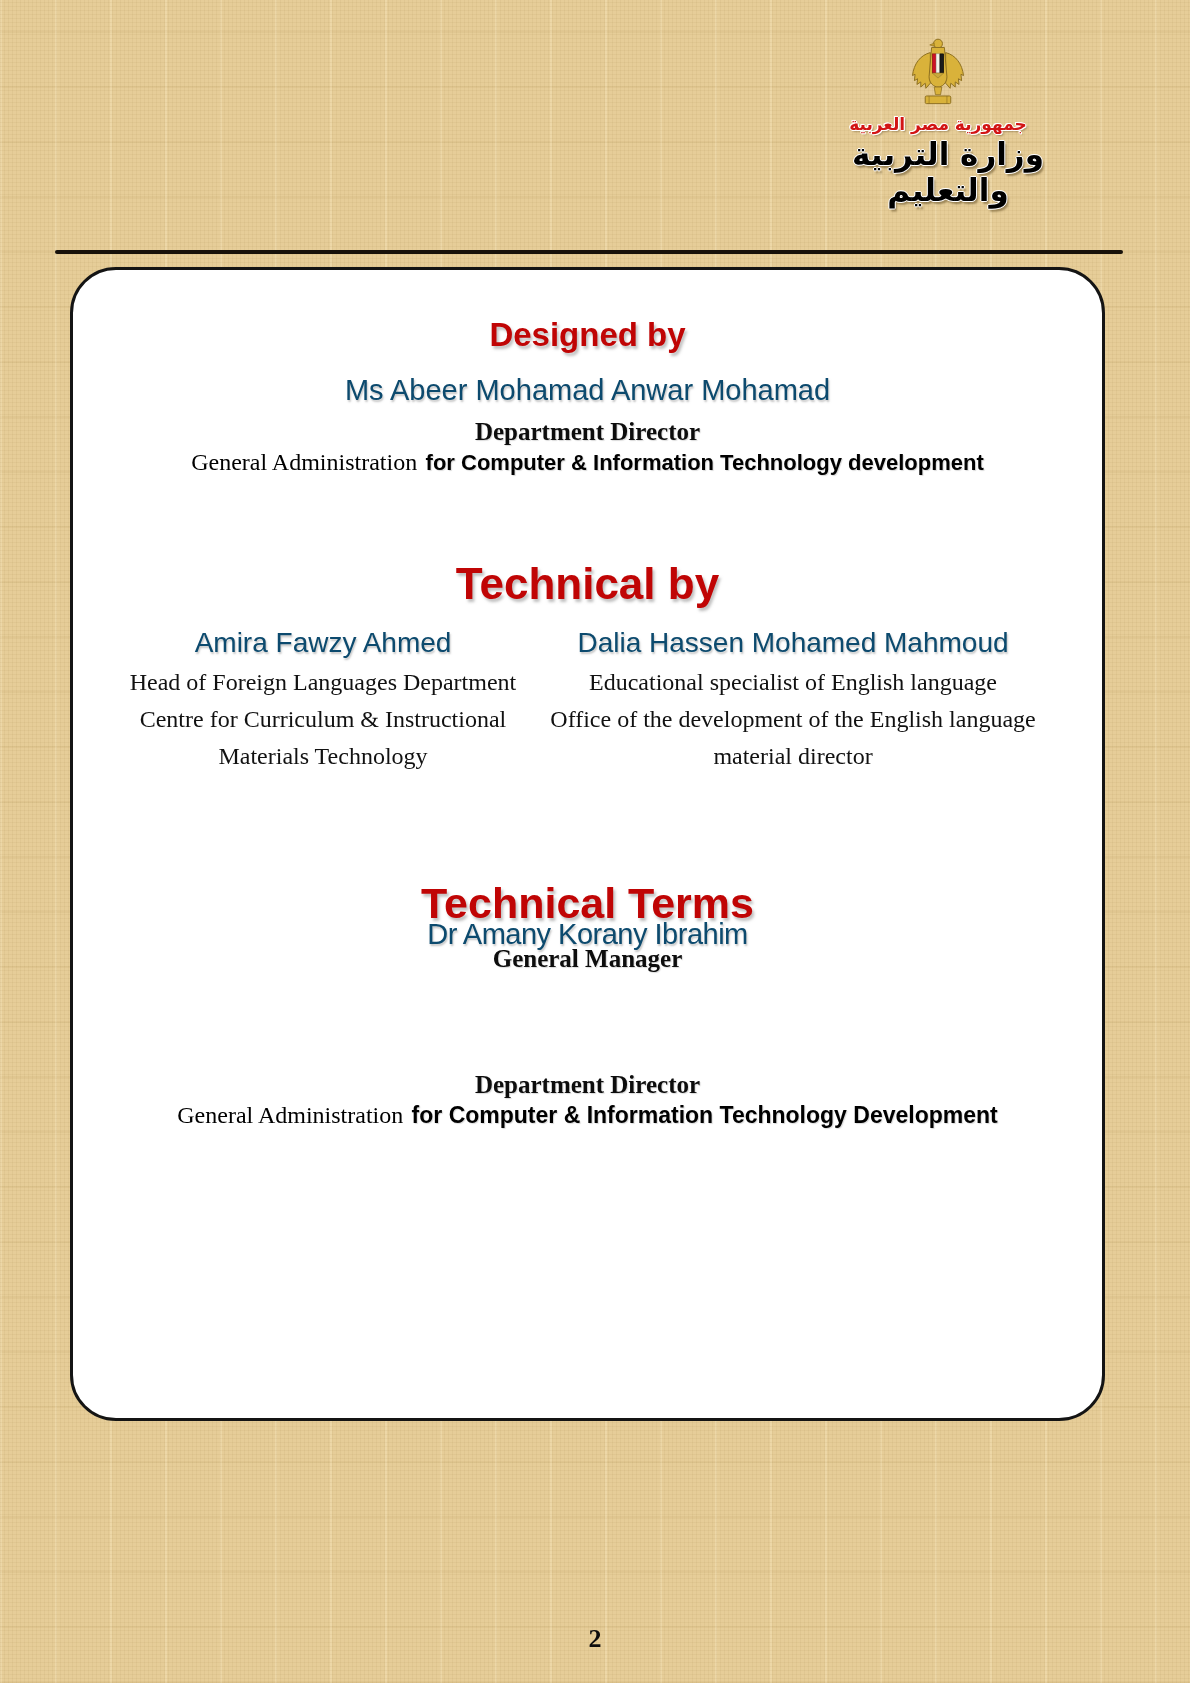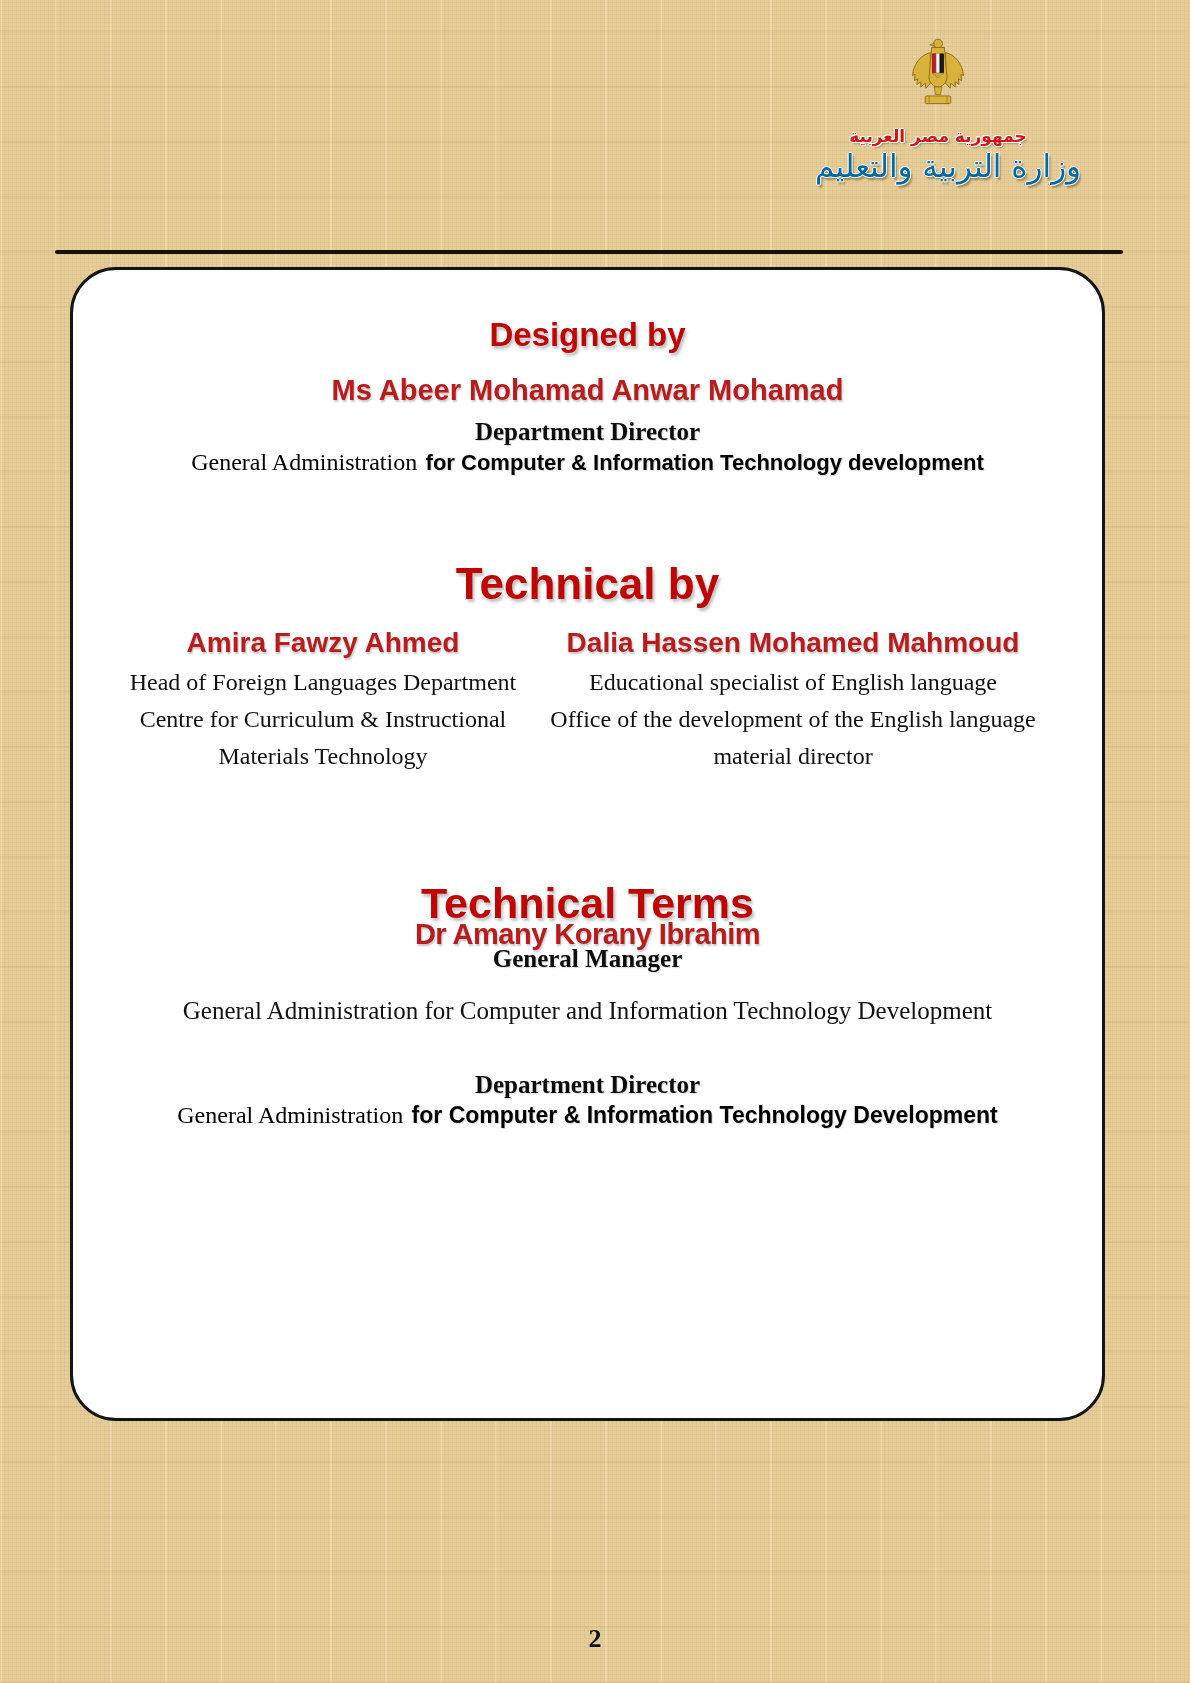--- a/index.html
+++ b/index.html
@@ -13,30 +13,30 @@
       repeating-linear-gradient(90deg, rgba(172,142,84,0.10) 0 1px, transparent 1px 4px),
       repeating-linear-gradient(90deg, rgba(255,242,206,0.28) 0 2px, transparent 2px 55px),
       repeating-linear-gradient(0deg,  rgba(186,156,96,0.14) 0 2px, transparent 2px 55px);
     overflow:hidden;
   }
 
   
   .logo { position:absolute; left:770px; top:36px; width:300px; text-align:center; }
   .eagle { display:block; margin:0 auto; width:64px; height:74px; transform:translateX(18px); }
   .logo-line1 {
-    margin-top:16px; direction:rtl;
+    margin-top:4px; direction:rtl;
     font-family:"DejaVu Sans", sans-serif;
     font-size:17px; font-weight:bold; color:#d21414;
     text-shadow:1px 0 #fff,-1px 0 #fff,0 1px #fff,0 -1px #fff,1px 1px #fff,-1px -1px #fff,2px 2px 2px rgba(90,70,30,.45);
     transform:translateX(18px);
   }
   .logo-line2 {
     margin-top:2px; direction:rtl;
     font-family:"DejaVu Sans", sans-serif;
-    font-size:31px; font-weight:normal; color:#0369a1; letter-spacing:-1px;
+    font-size:31px; font-weight:bold; color:#000000; letter-spacing:-1px;
     text-shadow:1px 0 #fff,-1px 0 #fff,0 1px #fff,0 -1px #fff,2px 3px 2px rgba(90,70,30,.5);
     transform:translateX(28px);
   }
 
   
   .divider { position:absolute; left:55px; top:250px; width:1068px; height:4px;
              background:#17110a; border-radius:2px; }
   .card { position:absolute; left:70px; top:267px; width:1035px; height:1154px;
           background:#ffffff; border:3px solid #141414; border-radius:46px; }
   .card-inner { position:relative; width:100%; height:100%; }
@@ -46,21 +46,21 @@
   .red-heading {
     color:#c00505;
     font-weight:bold;
     text-shadow:2px 3px 3px rgba(130,130,130,0.5);
   }
   .h-designed  { top:46px;  font-size:33px; }
   .h-translated{ top:289px; font-size:44px; }
   .h-technical { top:609px; font-size:43px; }
 
   .name-sans {
-    font-weight:bold; color:#b91c1c; font-size:29px;
+    font-weight:normal; color:#0c4a6e; font-size:29px;
     text-shadow:1px 2px 2px rgba(150,150,150,0.55);
   }
   .name-cond { letter-spacing:-0.5px; }
 
   .serif-bold { font-family:"Liberation Serif", serif; font-weight:bold; color:#0d0d0d; font-size:25px;
                 text-shadow:1px 1px 1px rgba(160,160,160,0.4); }
   .serif-reg  { font-family:"Liberation Serif", serif; color:#111; font-size:24px; }
 
   .mixed .prefix { font-family:"Liberation Serif", serif; font-weight:400; font-size:24px; margin-right:.35em; }
   .mixed .rest   { font-family:"Liberation Sans", sans-serif; font-weight:bold; font-size:22px;
@@ -145,21 +145,20 @@
         <span class="name-sans name-gap">Dalia Hassen Mohamed Mahmoud</span>
         <span class="sub">Educational specialist of English language</span>
         <span class="sub">Office of the development of the English language</span>
         <span class="sub">material director</span>
       </div>
     </div>
 
     <div class="block red-heading h-technical">Technical Terms</div>
     <div class="block name-sans name-cond b-amany-name">Dr Amany Korany Ibrahim</div>
     <div class="block serif-bold b-gm-title">General Manager</div>
-    <div class="block serif-reg b-gm-org">General Administration for Computer and Information Technology Development</div>
     <div class="block serif-bold b-dd2-title">Department Director</div>
     <div class="block mixed b-dd2-org">
       <span class="prefix">General Administration</span><span class="rest">for Computer &amp; Information Technology Development</span>
     </div>
 
   </div>
 </div>
 
 <div class="page-number">2</div>
 

